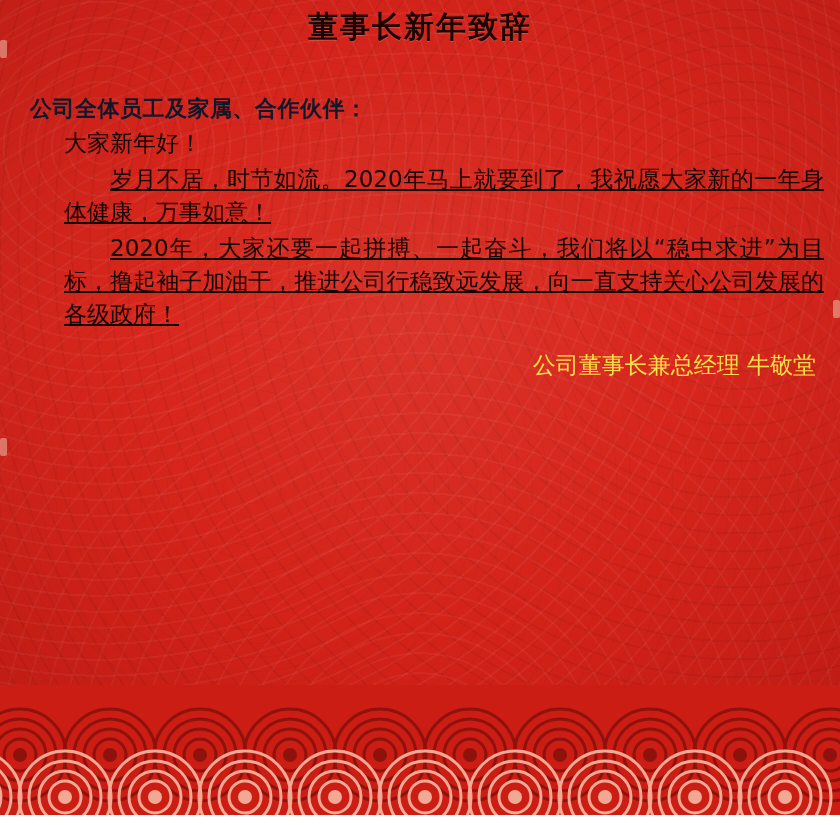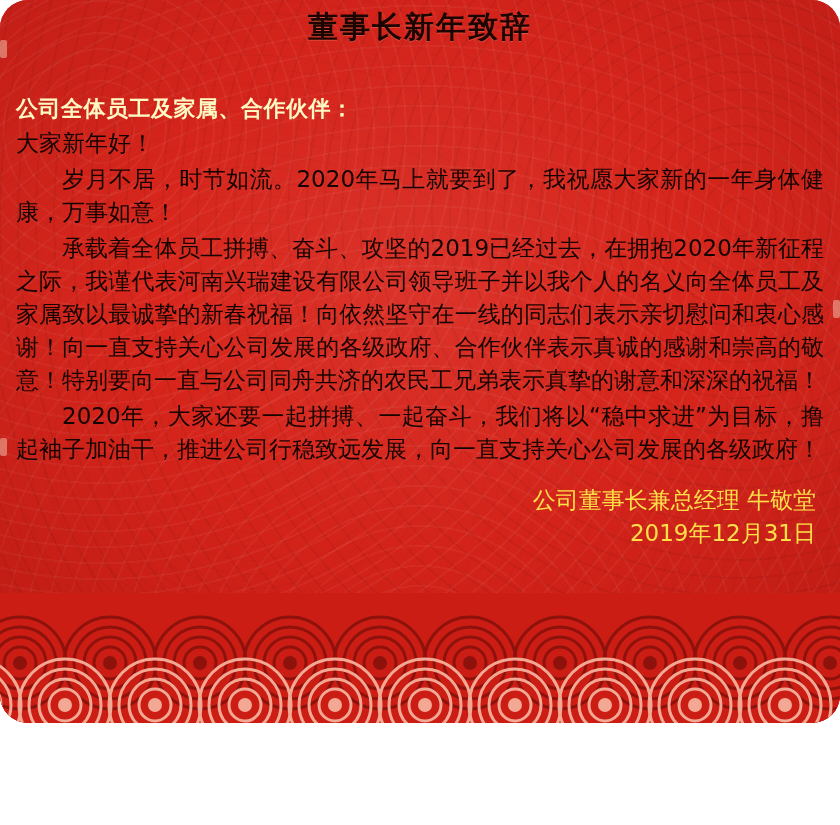--- a/index.html
+++ b/index.html
@@ -9,24 +9,23 @@
   body {
     width: 840px;
     height: 825px;
     overflow: hidden;
     font-family: "DejaVu Sans", "Liberation Sans", sans-serif;
   }
 
   #page {
     position: relative;
     width: 840px;
-    height: 723px;
+    height: 815px;
     background: #d9261c;
     overflow: hidden;
-    border-radius: 28px;
   }
 
   
   .bg-texture {
     position: absolute;
     inset: 0;
     background:
       repeating-radial-gradient(circle at 12% 18%, rgba(255,255,255,0.045) 0 2px, rgba(0,0,0,0) 2px 16px),
       repeating-radial-gradient(circle at 88% 30%, rgba(0,0,0,0.05) 0 2px, rgba(0,0,0,0) 2px 18px),
       repeating-radial-gradient(circle at 50% 95%, rgba(255,255,255,0.04) 0 2px, rgba(0,0,0,0) 2px 20px),
@@ -76,34 +75,37 @@
     color: #1c0500;
     letter-spacing: 2px;
     padding-top: 7px;
     text-shadow: 0 1px 0 rgba(255,180,150,0.25);
   }
 
   .salutation {
     margin-top: 46px;
     font-size: 22px;
     font-weight: bold;
-    color: #fef9c3;
+    color: #0f172a;
     letter-spacing: 0.5px;
+    margin-left: 14px;
   }
 
   .para {
     font-size: 23px;
     line-height: 33px;
     color: #150300;
     margin-top: 3px;
     text-align: justify;
     letter-spacing: 0px;
+    margin-left: 48px;
   }
   .para.indent {
     text-indent: 46px;
+    text-decoration: underline;
   }
 
   .signature {
     margin-top: 18px;
     text-align: right;
     font-size: 23px;
     line-height: 33px;
     color: #fde047;
     padding-right: 8px;
   }
@@ -167,21 +169,19 @@
   </svg>
 
   <div class="content">
     <div class="doc-title">董事长新年致辞</div>
 
     <div class="salutation">公司全体员工及家属、合作伙伴：</div>
 
     <div class="para">大家新年好！</div>
 
     <div class="para indent">岁月不居，时节如流。2020年马上就要到了，我祝愿大家新的一年身体健康，万事如意！</div>
-    <div class="para indent">承载着全体员工拼搏、奋斗、攻坚的2019已经过去，在拥抱2020年新征程之际，我谨代表河南兴瑞建设有限公司领导班子并以我个人的名义向全体员工及家属致以最诚挚的新春祝福！向依然坚守在一线的同志们表示亲切慰问和衷心感谢！向一直支持关心公司发展的各级政府、合作伙伴表示真诚的感谢和崇高的敬意！特别要向一直与公司同舟共济的农民工兄弟表示真挚的谢意和深深的祝福！</div>
     <div class="para indent">2020年，大家还要一起拼搏、一起奋斗，我们将以“稳中求进”为目标，撸起袖子加油干，推进公司行稳致远发展，向一直支持关心公司发展的各级政府！</div>
 
     <div class="signature">
       <span class="sign-line">公司董事长兼总经理 牛敬堂</span>
-      <span class="sign-line">2019年12月31日</span>
     </div>
   </div>
 </div>
 
 </body></html>

